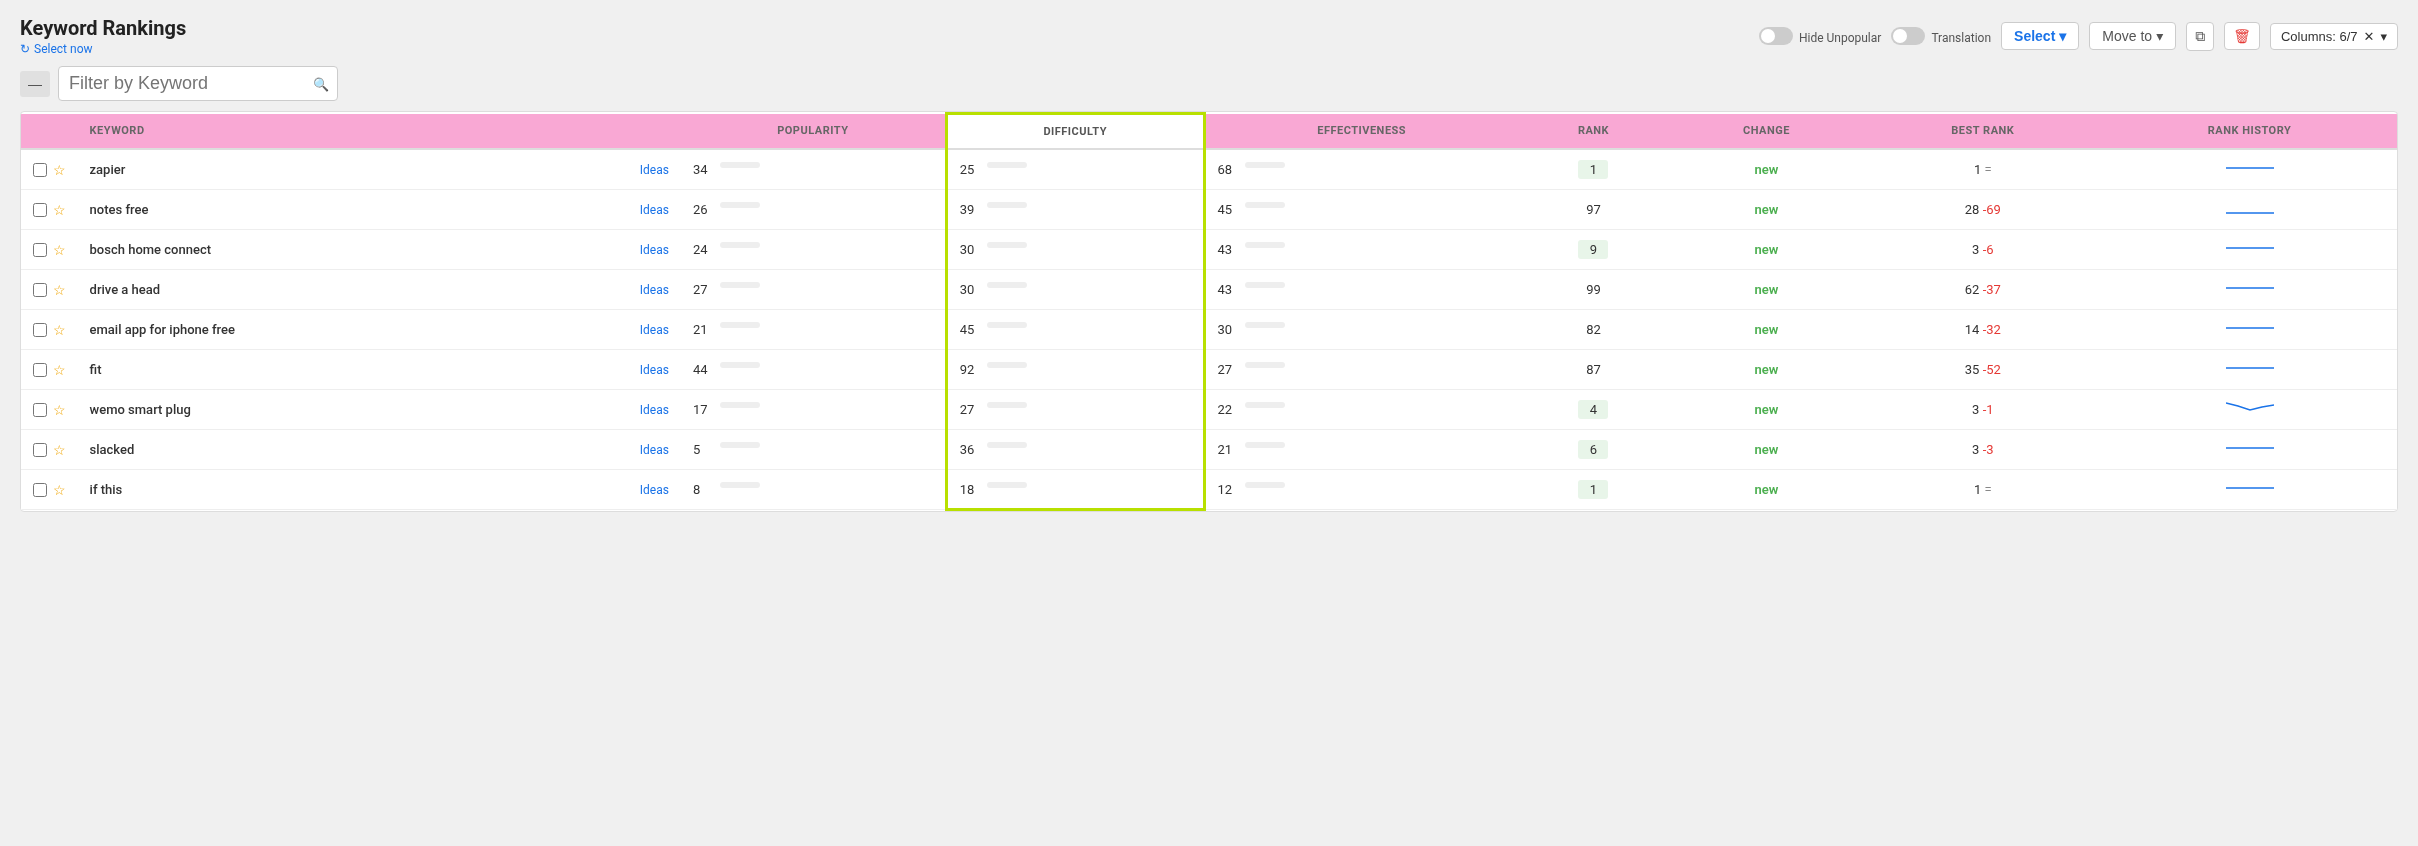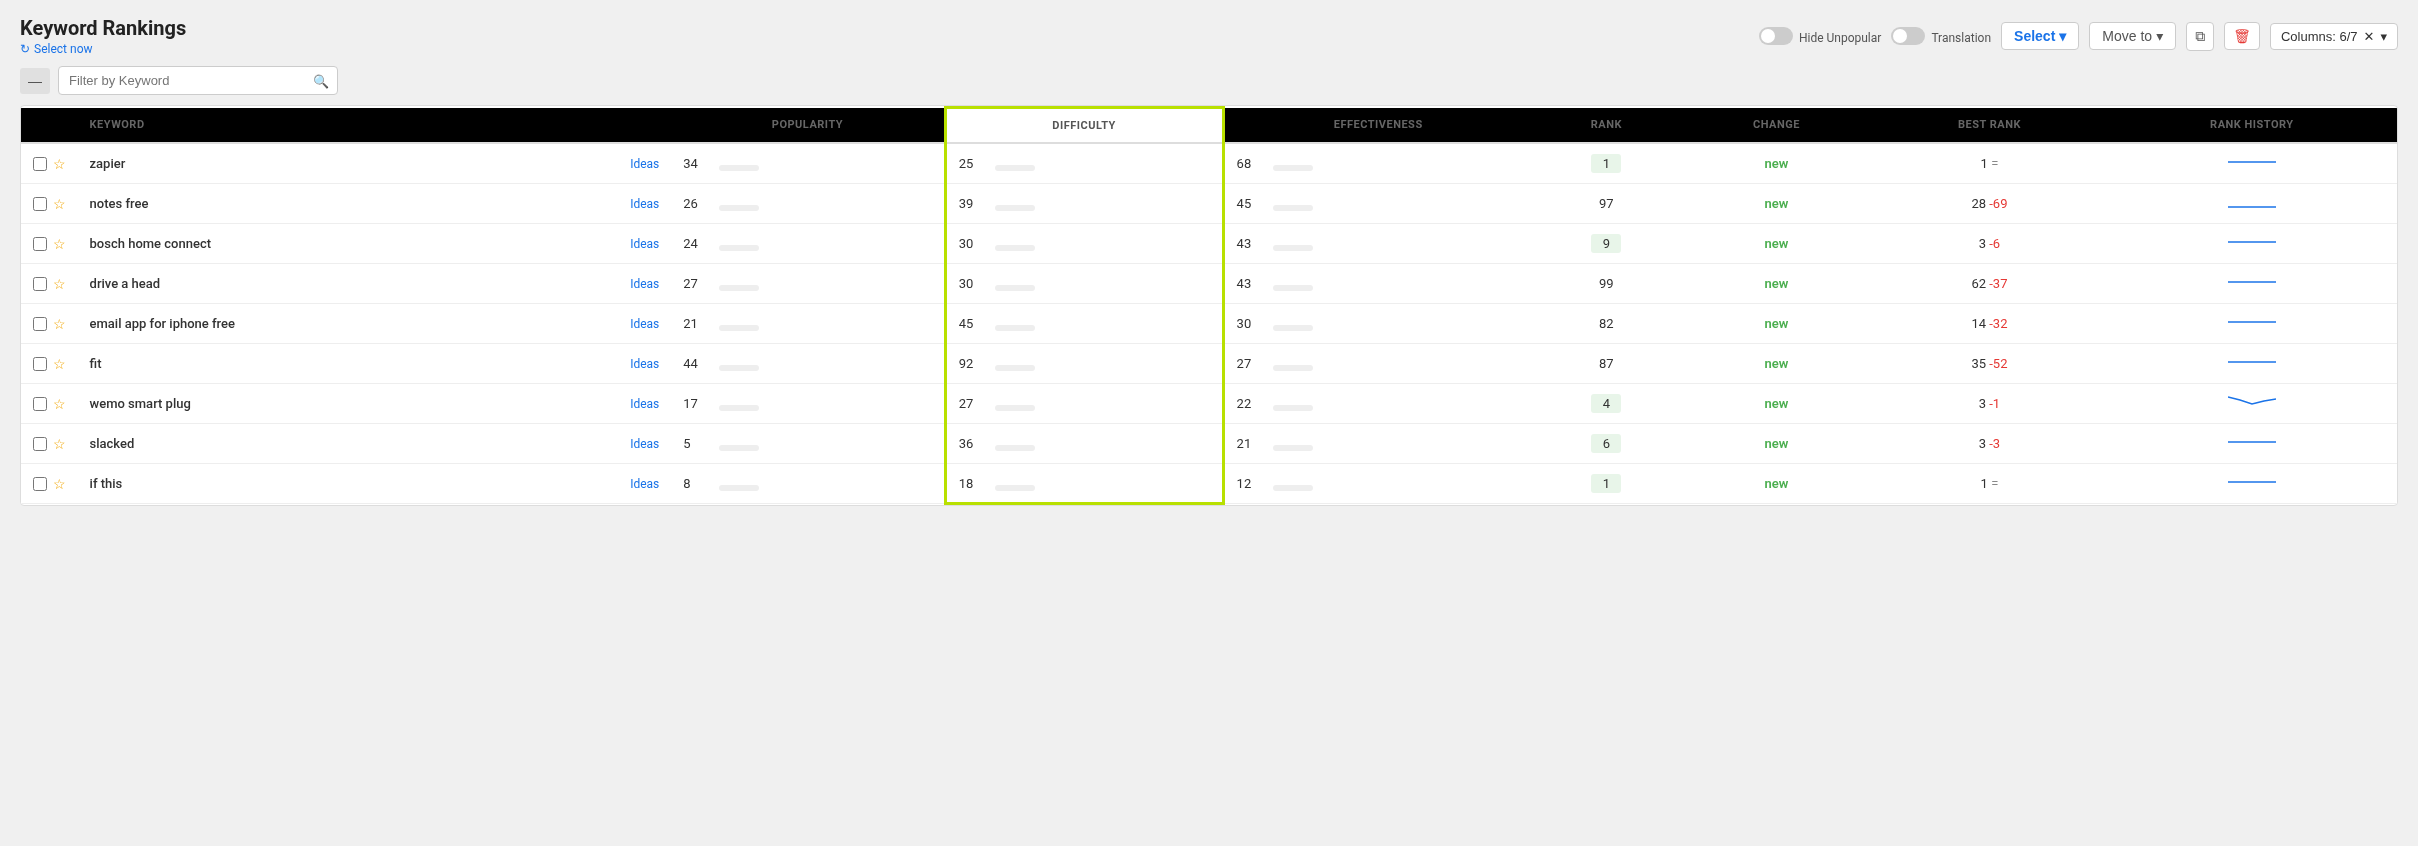--- a/index.html
+++ b/index.html
@@ -127,21 +127,21 @@
     }
     .filter-input-wrap {
       position: relative;
       width: 280px;
     }
     .filter-input {
       width: 100%;
       border: 1px solid #ccc;
       border-radius: 4px;
       padding: 6px 30px 6px 10px;
-      font-size: 13px;
+      font-size: 18px;
       background: white;
       outline: none;
     }
     .filter-search-icon {
       position: absolute;
       right: 8px;
       top: 50%;
       transform: translateY(-50%);
       color: #aaa;
       font-size: 13px;
@@ -151,21 +151,21 @@
       border: 1px solid #ddd;
       border-radius: 4px;
       overflow: hidden;
       margin-top: 10px;
     }
     table {
       width: 100%;
       border-collapse: collapse;
     }
     thead tr {
-      background: #000000;
+      background: #f9a8d4;
       border-bottom: 2px solid #ddd;
     }
     thead th {
       padding: 10px 12px;
       font-size: 11px;
       font-weight: 700;
       color: #666;
       text-transform: uppercase;
       letter-spacing: 0.5px;
       text-align: left;
@@ -218,22 +218,22 @@
       color: #333;
       font-weight: 500;
     }
     .ideas-link {
       color: #1a73e8;
       cursor: pointer;
       font-size: 12px;
     }
     .metric-cell {
       display: flex;
-      align-items: flex-end;
-      gap: 14px;
+      align-items: flex-start;
+      gap: 5px;
       white-space: nowrap;
     }
     .metric-value {
       font-size: 13px;
       color: #333;
       min-width: 22px;
     }
     .bar-container {
       width: 40px;
       height: 6px;

